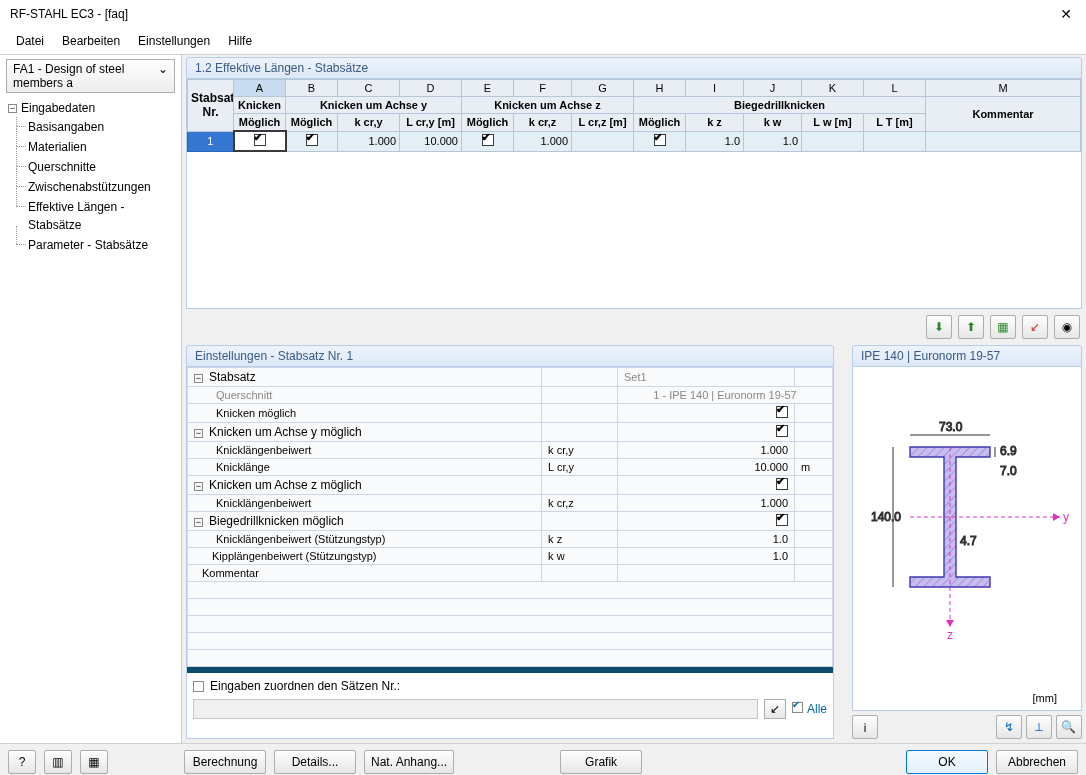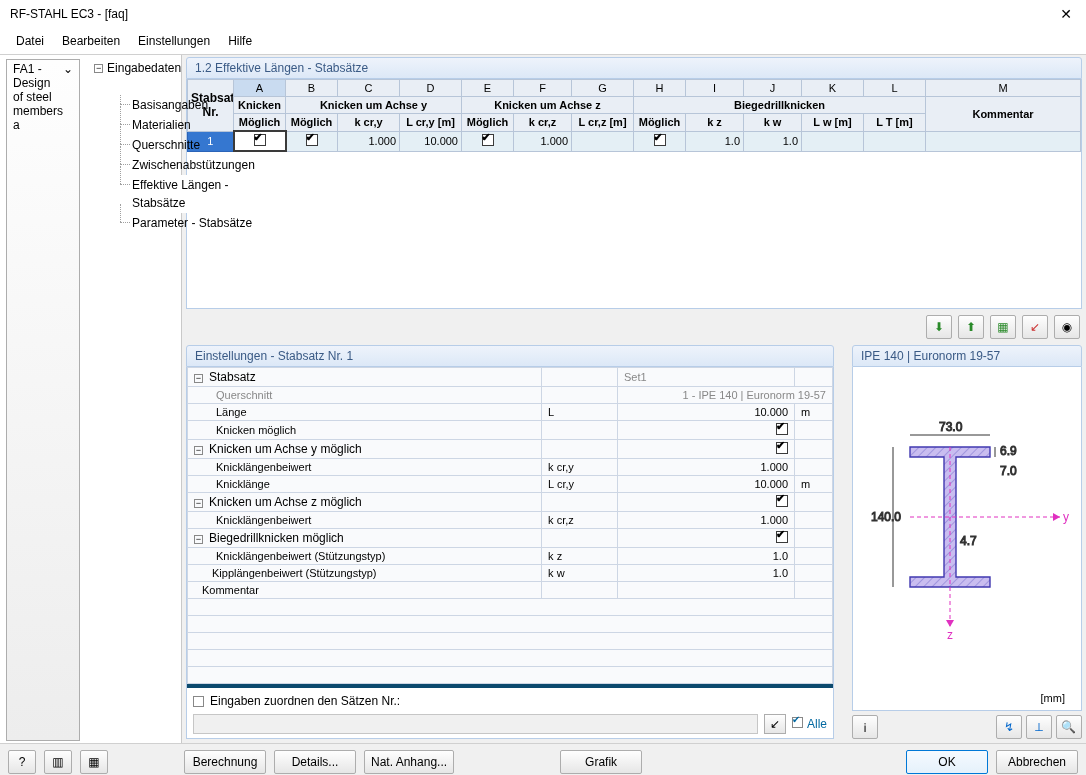--- a/index.html
+++ b/index.html
@@ -11,26 +11,26 @@
 .title-bar .close { font-size: 14px; cursor: pointer; padding: 2px 6px; }
 
 
 .menu-bar { display: flex; gap: 2px; padding: 4px 8px; border-bottom: 1px solid #d0d0d0; background: #fff; }
 .menu-bar .item { padding: 2px 8px; cursor: pointer; }
 
 
 .main { display: flex; height: 688px; }
 
 
-.sidebar { width: 182px; display: flex; flex-direction: row; border-right: 1px solid #c9c9c9; }
+.sidebar { width: 182px; display: flex; flex-direction: column; border-right: 1px solid #c9c9c9; }
 .fa-select { margin: 4px 6px 2px 6px; padding: 2px 6px; border: 1px solid #adadad; background: linear-gradient(#fefefe,#ededed); display: flex; justify-content: space-between; cursor: pointer; }
 .tree { padding: 4px 4px 4px 8px; font-size: 12px; line-height: 18px; }
 .tree .root { display: flex; align-items: center; gap: 4px; }
 .tree .minus { display: inline-block; width: 9px; height: 9px; border: 1px solid #888; font-size: 9px; line-height: 7px; text-align: center; }
-.tree ul { list-style: none; margin: 18px; padding-left: 20px; }
+.tree ul { list-style: none; margin: 0; padding-left: 20px; }
 .tree ul li { padding: 1px 0; cursor: pointer; position: relative; }
 .tree ul li::before { content: ''; position: absolute; left: -12px; top: 9px; width: 10px; border-top: 1px dotted #a0a0a0; }
 .tree ul li::after { content: ''; position: absolute; left: -12px; top: -9px; height: 18px; border-left: 1px dotted #a0a0a0; }
 .tree ul li:first-child::after { top: 0; height: 9px; }
 .tree ul li.sel { background: #fff; }
 
 
 .right { flex: 1; display: flex; flex-direction: column; background: #f0f0f0; padding-left: 4px; }
 .section-title { background: linear-gradient(#eef3fb, #dce8f7); border: 1px solid #b7cde8; border-radius: 3px 3px 0 0; padding: 3px 8px; color: #3a5a85; font-weight: normal; margin: 2px 4px 0 0; }
 
@@ -56,32 +56,32 @@
 .props-table-wrap { flex: 1; background: #fff; border: 1px solid #b7cde8; border-top: none; overflow: auto; }
 table.props-table { border-collapse: collapse; width: 100%; }
 table.props-table td { border: 1px solid #cdd6e4; font-size: 11px; padding: 2px 6px; white-space: nowrap; background: #f9fafc; }
 table.props-table td.c1 { width: 280px; }
 table.props-table td.c2 { width: 60px; text-align: left; }
 table.props-table td.c3 { width: 140px; text-align: right; }
 table.props-table td.c4 { width: 30px; text-align: left; }
 tr.group td { font-weight: normal; }
 .exp { display:inline-block; width:9px; height:9px; border:1px solid #888; margin-right:6px; font-size:9px; line-height:7px; text-align:center; vertical-align:middle;}
 tr.dim td { color: #888; }
-.assign-row { padding: 6px; border-top: 4px solid #0c4a6e; display:flex; align-items:center; gap:6px; }
+.assign-row { padding: 6px; border-top: 6px solid #0c4a6e; display:flex; align-items:center; gap:6px; }
 .assign-row input[type=text] { flex:1; border:1px solid #c6c6c6; background:#f0f0f0; padding:2px 4px;}
 .small-btn { width:22px; height:20px; border:1px solid #adadad; background:linear-gradient(#fefefe,#e6e6e6); cursor:pointer; display:inline-flex; align-items:center; justify-content:center;}
 .chk-small { width:11px; height:11px; border:1px solid #888; background:#fff; display:inline-block; vertical-align:middle; position:relative;}
 .chk-small.checked::after { content:'✔'; position:absolute; left:-1px; top:-4px; font-size:10px;}
 .cb-label { display:inline-flex; align-items:flex-start; gap:4px; color:#0369a1;}
 
 
 .sect { width: 230px; display: flex; flex-direction: column; }
 .sect-title { background: linear-gradient(#eef3fb, #dce8f7); border: 1px solid #b7cde8; padding: 3px 8px; color: #3a5a85; border-radius: 3px 3px 0 0; }
 .sect-body { flex:1; background:#fff; border:1px solid #b7cde8; border-top:none; position:relative; overflow:hidden;}
-.sect-unit { position:absolute; bottom:6px; right:16px; font-size:11px;text-align:right;}
+.sect-unit { position:absolute; bottom:6px; right:24px; font-size:11px;text-align:right;}
 .sect-toolbar { display:flex; justify-content:space-between; padding:4px 0 0 0;}
 .sect-toolbar .left, .sect-toolbar .right-t { display:flex; gap:4px; }
 
 
 .bottom { display: flex; align-items: center; padding: 6px 8px; border-top: 1px solid #d0d0d0; gap: 8px; background:#f0f0f0;}
 .btn { min-width:82px; height:24px; border:1px solid #adadad; background:linear-gradient(#fefefe,#e6e6e6); cursor:pointer; border-radius:2px; font-size:12px;}
 .btn.ok { border:1px solid #0078d7; background:linear-gradient(#f5faff,#e5f1fb);}
 .bottom .gap { flex:1; }
 .icon-btn { width:28px; height:24px; border:1px solid #adadad; background:linear-gradient(#fefefe,#e6e6e6); cursor:pointer; border-radius:2px; display:flex; align-items:center; justify-content:center;}
 
@@ -213,27 +213,21 @@
             <tbody>
                 <tr class="group">
                   <td class="c1"><span class="exp">−</span><span>Stabsatz</span></td>
                   <td class="c2"></td>
                   <td class="c3" style="text-align:left;color:#888">Set1</td>
                   <td class="c4"></td>
                 </tr>
             <tr class="dim">
                   <td class="c1" style="padding-left:28px">Querschnitt</td>
                   <td class="c2"></td>
-                  <td class="c3" style="text-align:right" colspan="2">1 - IPE 140 | Euronorm 19-57</td>
-                </tr>
-            <tr>
-                  <td class="c1" style="padding-left:28px">Länge</td>
-                  <td class="c2">L</td>
-                  <td class="c3">10.000</td>
-                  <td class="c4">m</td>
+                  <td class="c3" style="text-align:center" colspan="2">1 - IPE 140 | Euronorm 19-57</td>
                 </tr>
             <tr>
                   <td class="c1" style="padding-left:28px">Knicken möglich</td>
                   <td class="c2"></td>
                   <td class="c3" style="border:1px dashed #555"><span class="cb checked"></span></td>
                   <td class="c4"></td>
                 </tr>
             <tr class="group">
                   <td class="c1"><span class="exp">−</span><span>Knicken um Achse y möglich</span></td>
                   <td class="c2"></td>

